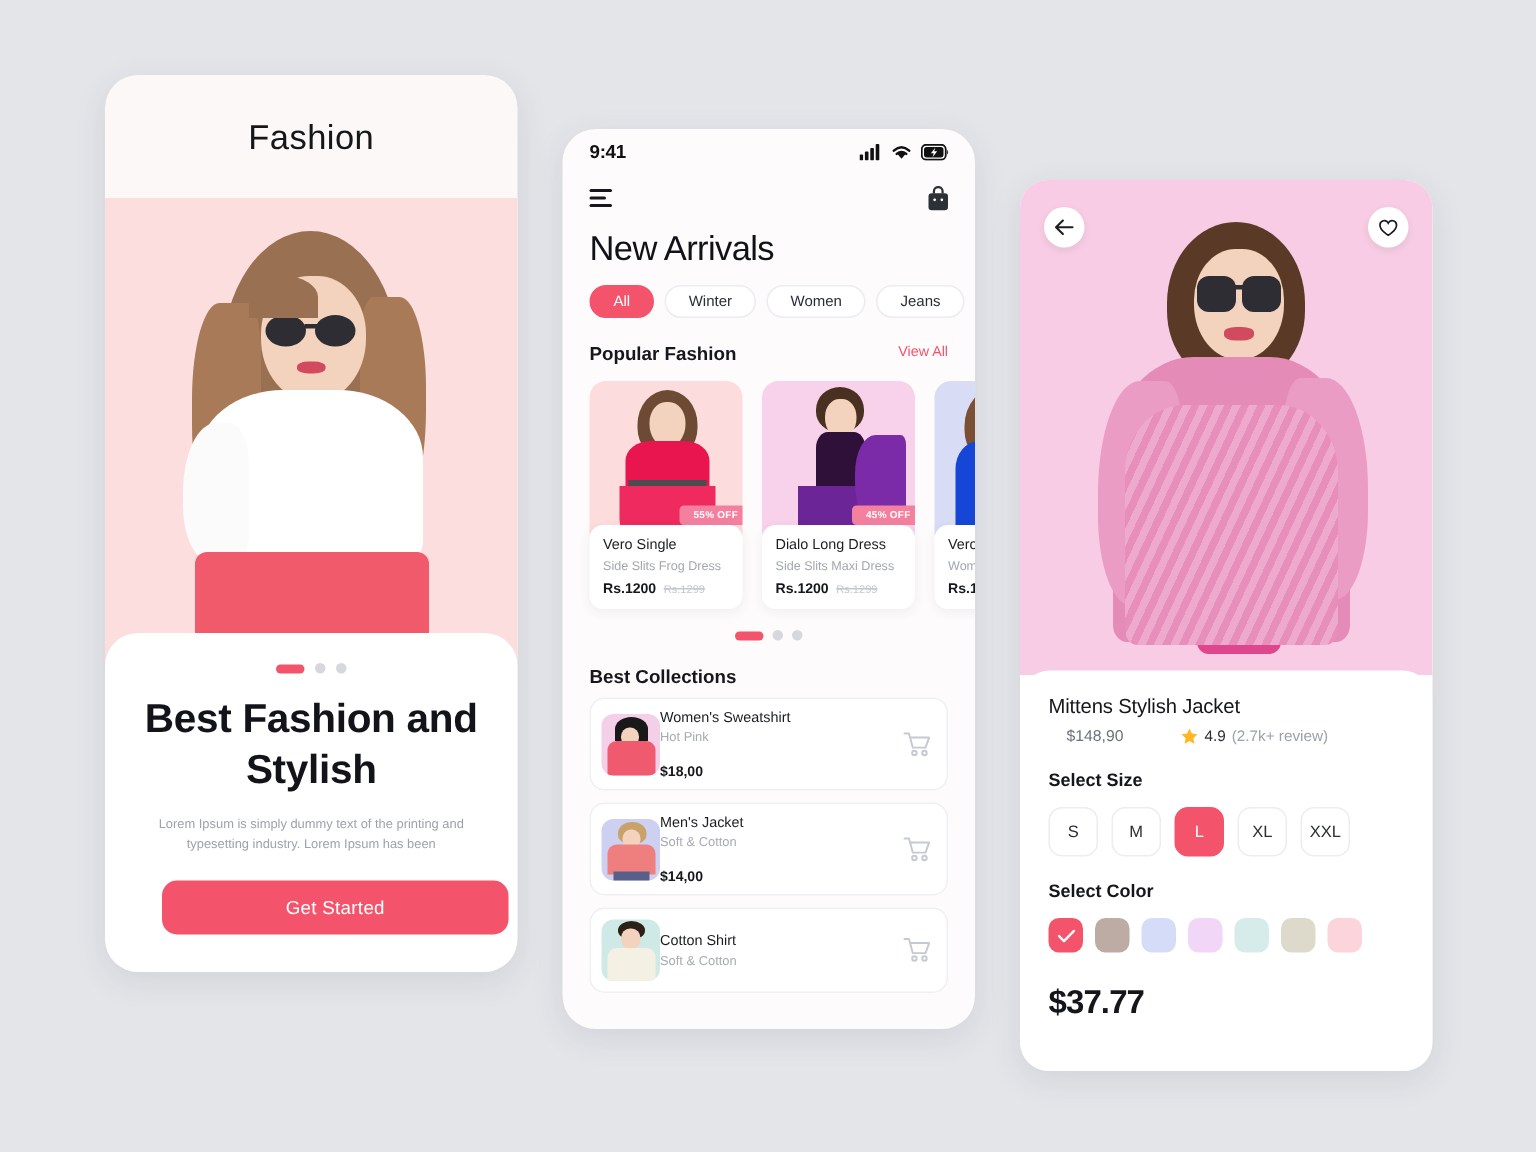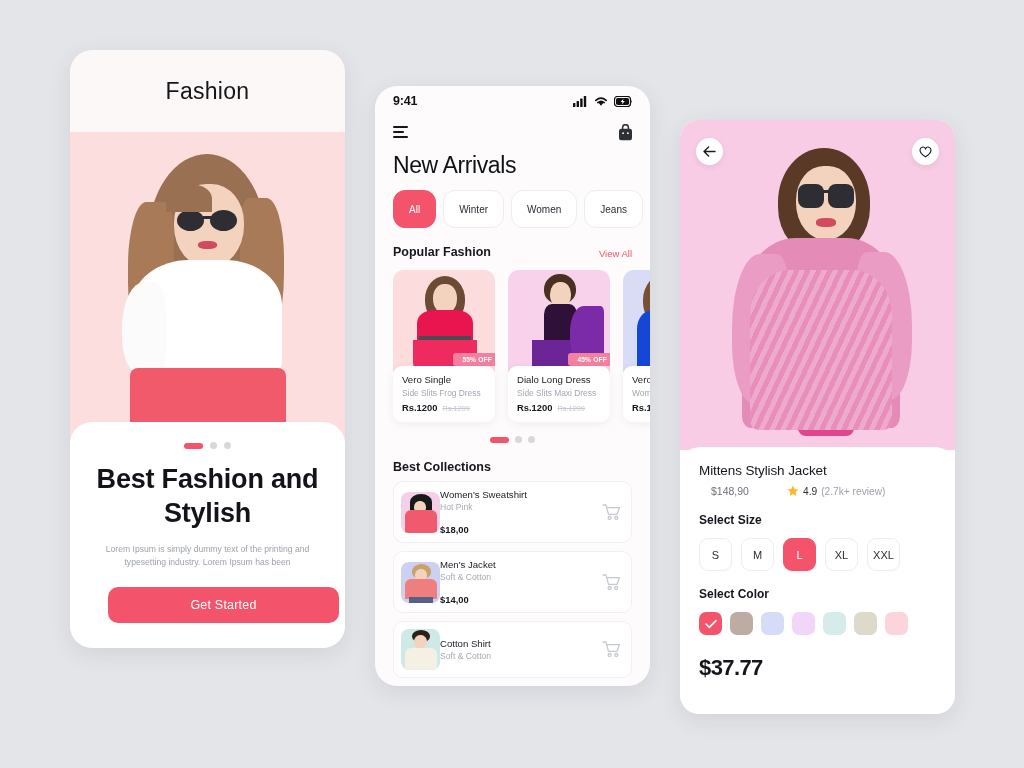--- a/index.html
+++ b/index.html
@@ -70,28 +70,28 @@
     padding: 0 17px 0 18px;
   }
   .burger { display: flex; flex-direction: column; gap: 3px; cursor: pointer; }
   .burger i { display: block; height: 2px; background: #15171c; border-radius: 2px; }
   .burger i:nth-child(1) { width: 15px; }
   .burger i:nth-child(2) { width: 11px; }
   .burger i:nth-child(3) { width: 15px; }
   .p2-h1 { padding: 4px 18px 0; font-size: 23px; color: #101217; letter-spacing: -.4px; }
   .chips { display: flex; gap: 7px; padding: 11px 0 0 18px; }
   .chip {
-    flex: none; height: 38px; padding: 0 15px; border-radius: 12px;
+    flex: none; height: 22px; padding: 0 15px; border-radius: 12px;
     border: 1px solid #ececf1; background: #fff;
     display: flex; align-items: center; justify-content: center;
     font-size: 10px; color: #2a2d34; cursor: pointer; white-space: nowrap;
   }
   .chip.active { background: #f4546b; border-color: #f4546b; color: #fff; }
   .secrow {
-    display: flex; align-items: flex-end; justify-content: space-between;
+    display: flex; align-items: flex-start; justify-content: space-between;
     padding: 17px 18px 0;
   }
   .sec-title { font-size: 12.5px; font-weight: bold; color: #15171d; }
   .viewall { font-size: 9.5px; color: #f4546b; cursor: pointer; }
   .pf-scroll { display: flex; gap: 13px; padding: 11px 0 0 18px; }
   .pf-card { flex: none; width: 102px; }
   .pf-img {
     position: relative; height: 112px; border-radius: 11px; overflow: hidden;
   }
   .pf-badge {

